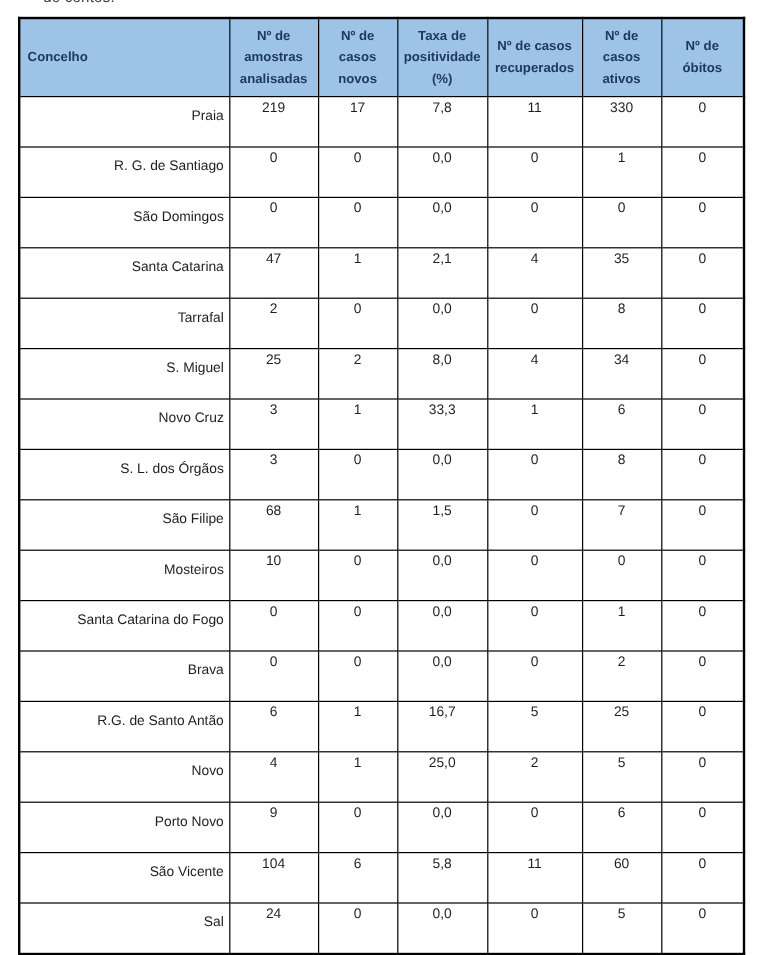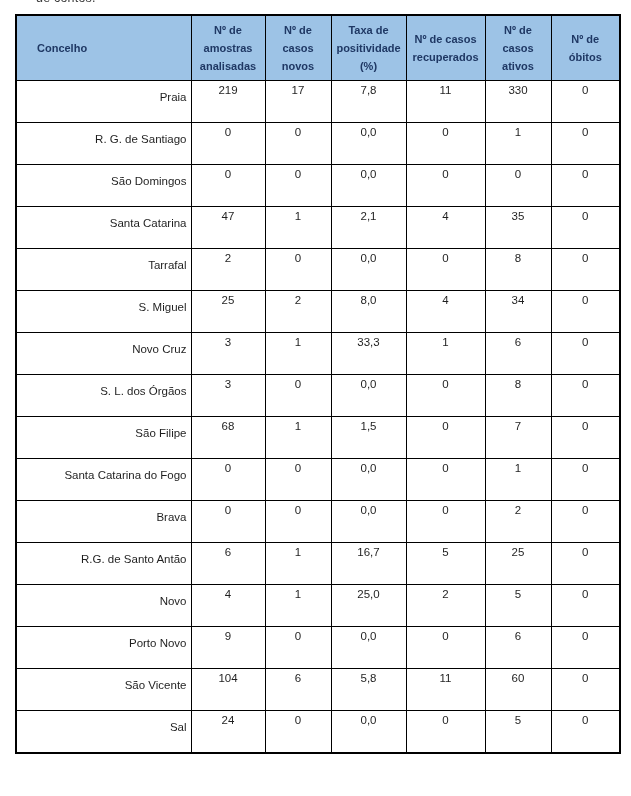--- a/index.html
+++ b/index.html
@@ -50,21 +50,21 @@
     font-size: 11px;
     line-height: 1.65;
     height: 60px;
     text-align: center;
     vertical-align: middle;
     padding: 2px 2px;
     white-space: pre-line;
   }
   .report-table thead th.col-name-h {
     text-align: left;
-    padding-left: 20px;
+    padding-left: 6px;
   }
   .report-table tbody td {
     font-size: 11.5px;
     color: #1f1f1f;
     height: 29px;
     vertical-align: top;
     background: #ffffff;
   }
   .report-table td.col-num {
     text-align: center;
@@ -198,20 +198,29 @@
         <tr>
           <td class="col-name">São Filipe</td>
           <td class="col-num">68</td>
           <td class="col-num">1</td>
           <td class="col-num">1,5</td>
           <td class="col-num">0</td>
           <td class="col-num">7</td>
           <td class="col-num">0</td>
         </tr>
         <tr>
+          <td class="col-name">Mosteiros</td>
+          <td class="col-num">10</td>
+          <td class="col-num">0</td>
+          <td class="col-num">0,0</td>
+          <td class="col-num">0</td>
+          <td class="col-num">0</td>
+          <td class="col-num">0</td>
+        </tr>
+        <tr>
           <td class="col-name">Santa Catarina do Fogo</td>
           <td class="col-num">0</td>
           <td class="col-num">0</td>
           <td class="col-num">0,0</td>
           <td class="col-num">0</td>
           <td class="col-num">1</td>
           <td class="col-num">0</td>
         </tr>
         <tr>
           <td class="col-name">Brava</td>

